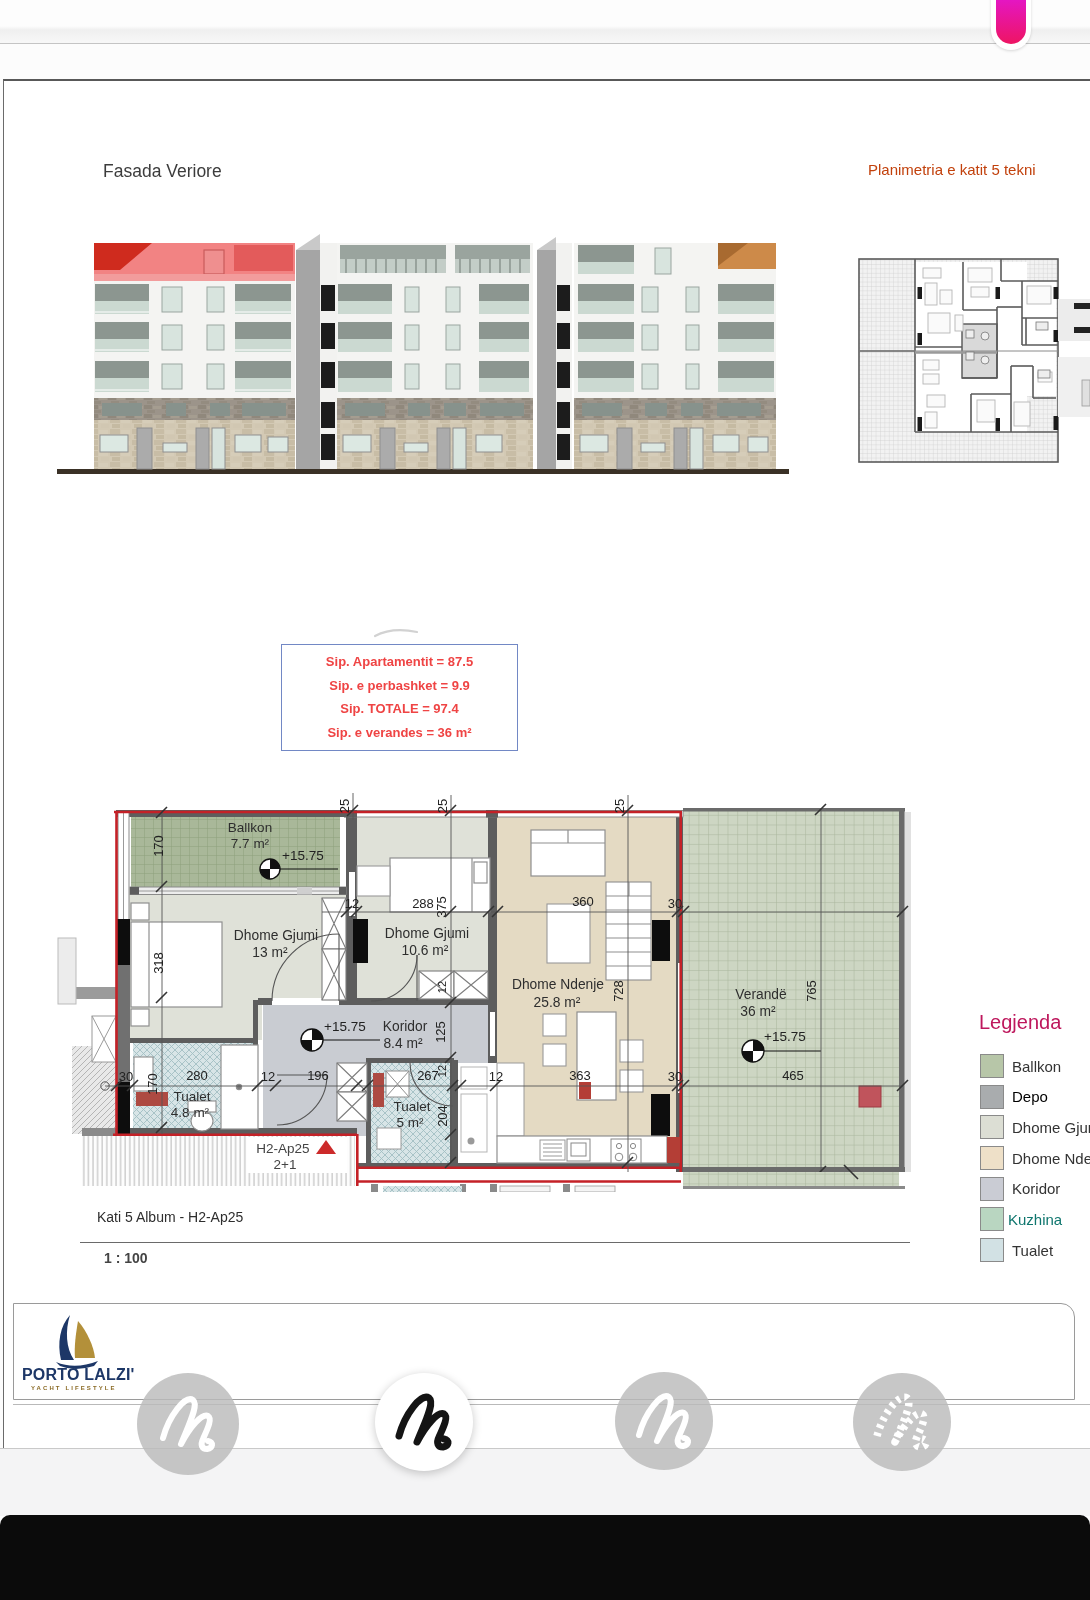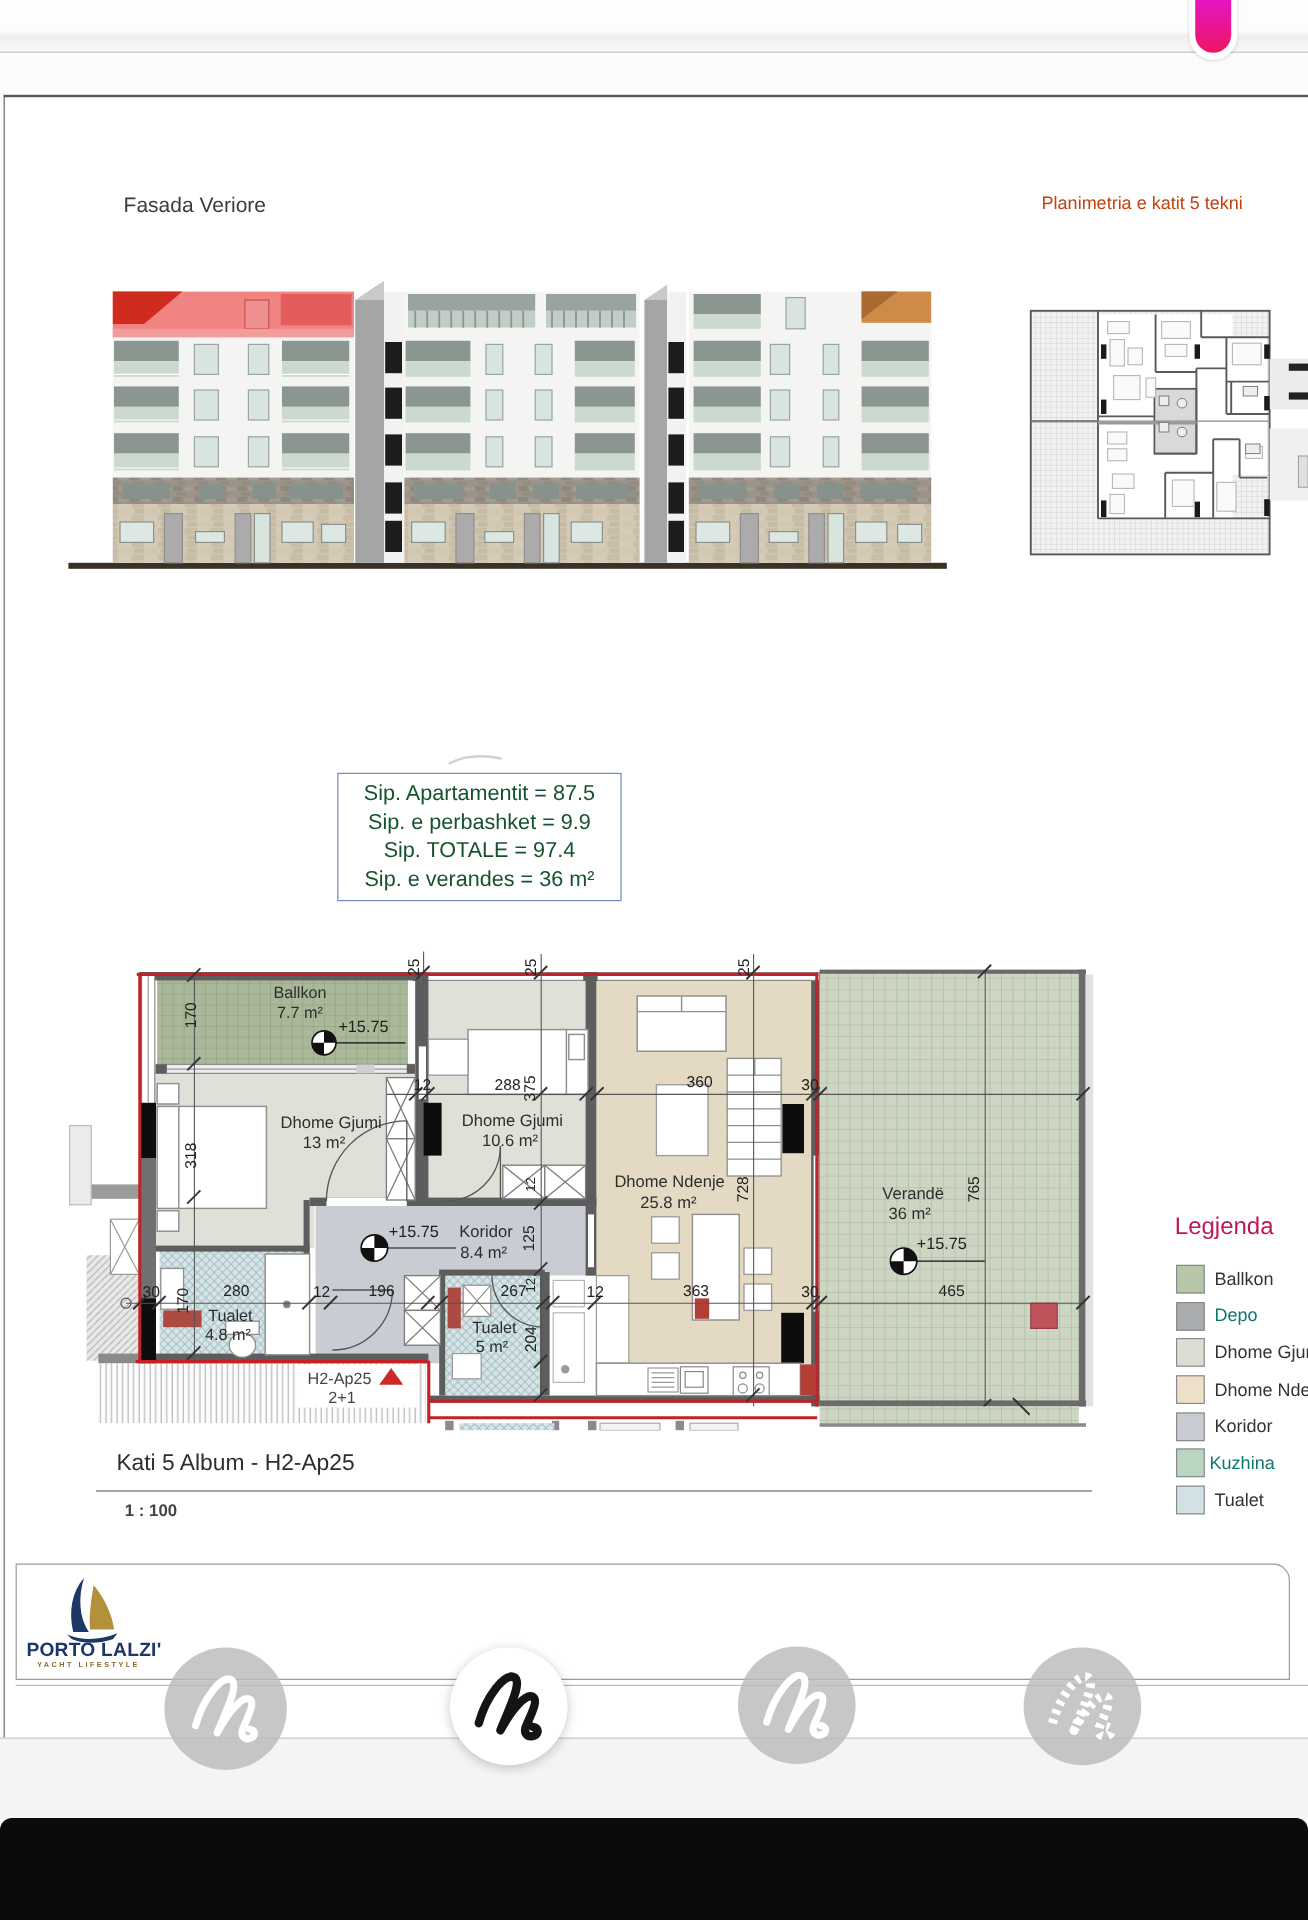--- a/index.html
+++ b/index.html
@@ -342,21 +342,21 @@
 <g stroke="#777" stroke-width="0.8" fill="#eee">
 <rect x="966" y="330" width="8" height="8"></rect>
 <rect x="966" y="352" width="8" height="8"></rect>
 <circle cx="985" cy="336" r="4"></circle>
 <circle cx="985" cy="360" r="4"></circle>
 <rect x="1036" y="322" width="12" height="8"></rect>
 <rect x="1038" y="370" width="12" height="8"></rect>
 </g>
 </svg></div>
 
-<div class="abs" style="left:281px;top:644px;width:235px;height:100px;border:1.5px solid #7288c5;color:#14532d;font-size:18px;line-height:23.5px;text-align:center;padding-top:5px;">
+<div class="abs" style="left:281px;top:644px;width:235px;height:100px;border:1.5px solid #7288c5;color:#ef4444;font-size:13px;line-height:23.5px;text-align:center;padding-top:5px;font-weight:bold;">
 Sip. Apartamentit = 87.5<br>
 Sip. e perbashket = 9.9<br>
 Sip. TOTALE = 97.4<br>
 Sip. e verandes = 36 m²
 </div>
 
 <svg class="abs" style="left:372px;top:624px;" width="50" height="16">
     <path d="M3,12 Q20,3 45,8" stroke="#d2d2d2" stroke-width="2.2" fill="none" stroke-linecap="round"></path>
   </svg>
 
@@ -779,34 +779,34 @@
 <rect x="683" y="1186" width="222" height="3" fill="#8a8a8a"></rect>
 <line x1="844" y1="1165" x2="858" y2="1179" stroke="#333" stroke-width="1.6"></line>
 </g>
 </svg></div>
 
 <div class="abs" style="left:979px;top:1011px;font-size:20px;color:#be185d;">Legjenda</div>
 <div class="abs" style="left:980px;top:1054px;width:320px;">
 
   <div style="height:30.7px;"><span style="display:inline-block;width:22px;height:22px;background:#b7c6a8;border:1px solid #8a8a8a;vertical-align:middle;"></span><span style="font-size:15px;color:#333;margin-left:8px;vertical-align:middle;white-space:nowrap;">Ballkon</span></div>
 
-  <div style="height:30.7px;"><span style="display:inline-block;width:22px;height:22px;background:#a9acae;border:1px solid #8a8a8a;vertical-align:middle;"></span><span style="font-size:15px;color:#0f766e;margin-left:8px;vertical-align:middle;white-space:nowrap;">Depo</span></div>
+  <div style="height:30.7px;"><span style="display:inline-block;width:22px;height:22px;background:#a9acae;border:1px solid #8a8a8a;vertical-align:middle;"></span><span style="font-size:15px;color:#000000;margin-left:8px;vertical-align:middle;white-space:nowrap;">Depo</span></div>
 
   <div style="height:30.7px;"><span style="display:inline-block;width:22px;height:22px;background:#dcded4;border:1px solid #8a8a8a;vertical-align:middle;"></span><span style="font-size:15px;color:#333;margin-left:8px;vertical-align:middle;white-space:nowrap;">Dhome Gjumi</span></div>
 
   <div style="height:30.7px;"><span style="display:inline-block;width:22px;height:22px;background:#eee0c8;border:1px solid #8a8a8a;vertical-align:middle;"></span><span style="font-size:15px;color:#333;margin-left:8px;vertical-align:middle;white-space:nowrap;">Dhome Ndenje</span></div>
 
   <div style="height:30.7px;"><span style="display:inline-block;width:22px;height:22px;background:#caccd4;border:1px solid #8a8a8a;vertical-align:middle;"></span><span style="font-size:15px;color:#333;margin-left:8px;vertical-align:middle;white-space:nowrap;">Koridor</span></div>
 
   <div style="height:30.7px;"><span style="display:inline-block;width:22px;height:22px;background:#b9d6c1;border:1px solid #8a8a8a;vertical-align:middle;"></span><span style="font-size:15px;color:#0f766e;margin-left:4px;vertical-align:middle;white-space:nowrap;">Kuzhina</span></div>
 
   <div style="height:30.7px;"><span style="display:inline-block;width:22px;height:22px;background:#d2e1e4;border:1px solid #8a8a8a;vertical-align:middle;"></span><span style="font-size:15px;color:#333;margin-left:8px;vertical-align:middle;white-space:nowrap;">Tualet</span></div>
 </div>
 
-<div class="abs" style="left:97px;top:1209px;font-size:19px;color:#2e2e2e;">Kati 5 Album - H2-Ap25</div>
+<div class="abs" style="left:97px;top:1209px;font-size:14px;color:#2e2e2e;">Kati 5 Album - H2-Ap25</div>
 <div class="abs" style="left:80px;top:1242px;width:830px;height:0;border-top:1.5px solid #6a6a6a;"></div>
 <div class="abs" style="left:104px;top:1250px;font-size:14px;color:#444;font-weight:bold;">1 : 100</div>
 
 <div class="abs" style="left:13px;top:1303px;width:1060px;height:95px;border:1.2px solid #9a9a9a;border-radius:0 14px 0 0;background:#fff;"></div>
 <div class="abs" style="left:13px;top:1404px;width:1077px;height:0;border-top:1.5px solid #b9b9b9;"></div>
 
 <div class="abs" style="left:15px;top:1305px;"><svg width="260" height="92" viewBox="0 0 260 92" id="logo">
 
 <path d="M46,55 C42,38 45,21 55,10 C50,26 51,43 59,55 Z" fill="#1d3767"></path>
 

